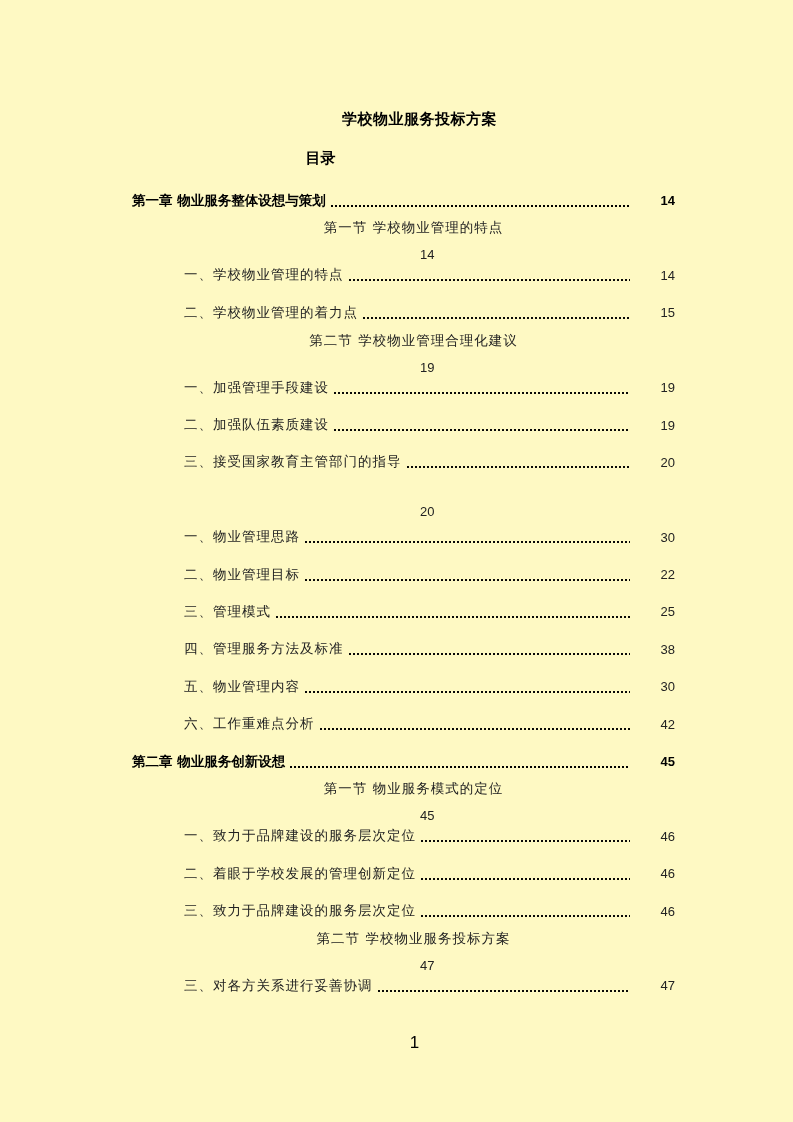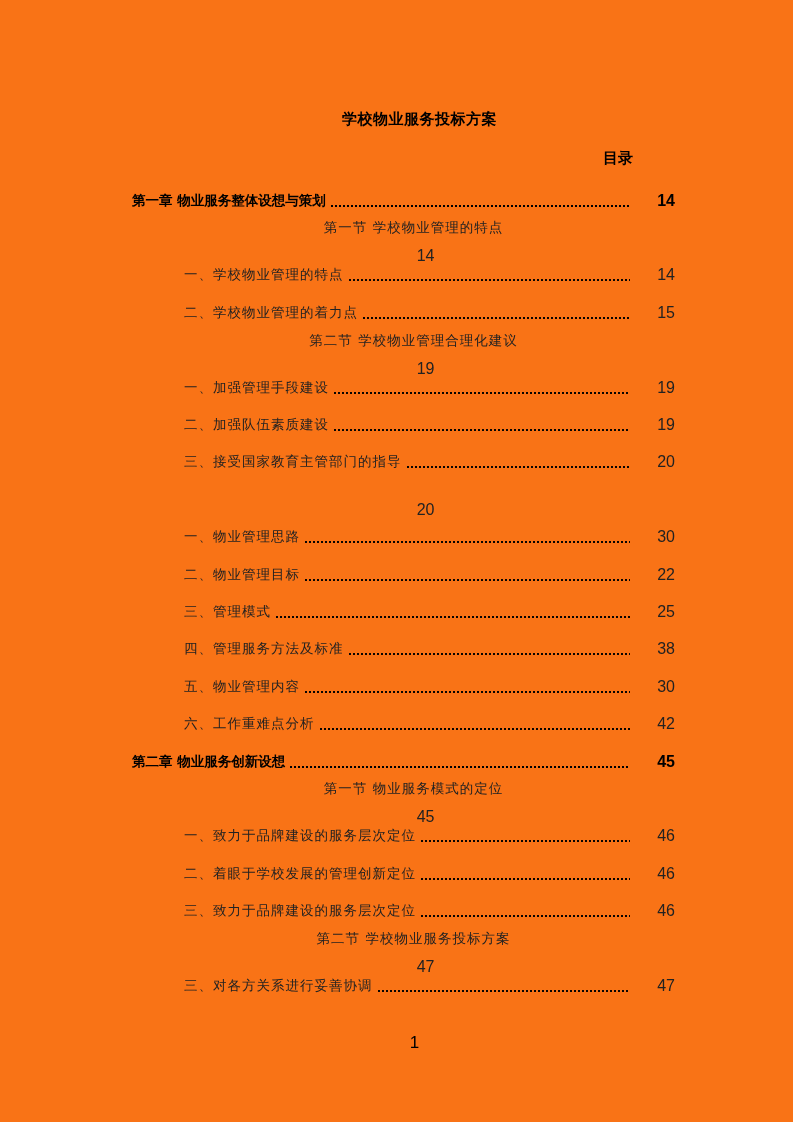--- a/index.html
+++ b/index.html
@@ -13,40 +13,40 @@
       position: relative;
       overflow: hidden;
       font-family: "DejaVu Sans", "Liberation Sans", sans-serif;
       color: #000000;
     }
     .page {
       position: absolute;
       left: 0; top: 0;
       width: 793px;
       height: 1122px;
-      background: #f97316;
+      background: #fef9c3;
     }
     .doc-title {
       position: absolute;
       top: 110px;
       left: 0;
       width: 793px;
       text-align: center;
       padding-left: 46px;
       box-sizing: border-box;
       font-size: 15px;
       font-weight: bold;
       letter-spacing: 0.5px;
     }
     .toc-heading {
       position: absolute;
       top: 149px;
       left: 0;
       width: 633px;
-      text-align: right;
+      text-align: center;
       padding-left: 8px;
       box-sizing: border-box;
       font-size: 15px;
       font-weight: bold;
     }
     .toc {
       position: absolute;
       top: 182px;
       left: 120px;
       width: 555px;
@@ -77,21 +77,21 @@
       background-size: 4px 2px;
       background-repeat: repeat-x;
       height: 2px;
     }
     .toc-entry.level-1 .leader {
       background-image: radial-gradient(circle, #000 0.9px, transparent 1.1px);
     }
     .toc-entry .page-num {
       flex: 0 0 auto;
       font-family: "Liberation Sans", "DejaVu Sans", sans-serif;
-      font-size: 16px;
+      font-size: 13px;
       width: 18px;
       text-align: right;
       margin-left: 24px;
     }
     .page-footer {
       position: absolute;
       top: 1033px;
       left: 0;
       width: 793px;
       text-align: center;

